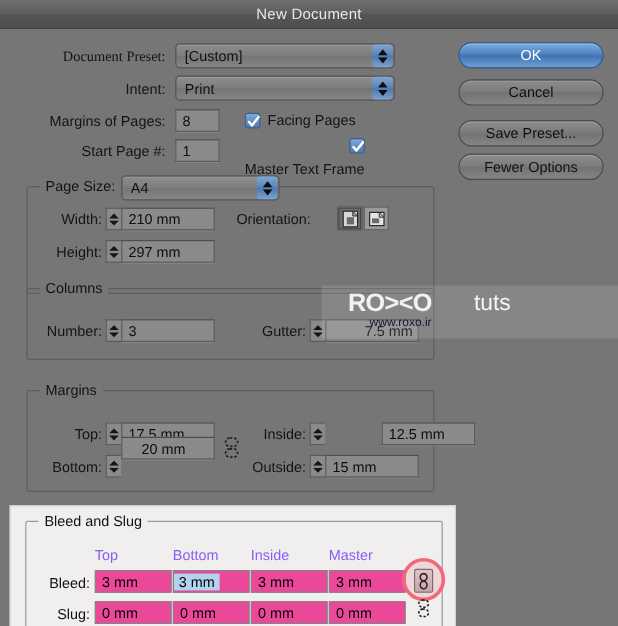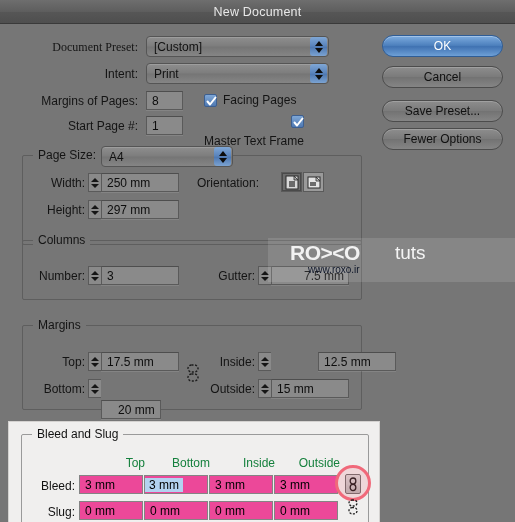--- a/index.html
+++ b/index.html
@@ -123,21 +123,21 @@
   }
   .lightgroup {
     position:absolute; left:12px; top:12px; width:348px; height:94px;
     border:1px solid #9a9a9a; border-radius:2px;
   }
   .lightgroup > .gtitle {
     position:absolute; top:-8px; left:10px;
     background:#f0efee; padding:0 5px;
     font-size:12px; color:#111;
   }
-  .collbl { position:absolute; font-size:12px; color:#15803d; text-align:right; }
+  .collbl { position:absolute; font-size:12px; color:#8b5cf6; text-align:left; }
   .rowlbl { position:absolute; font-size:12px; color:#111; text-align:right; }
 
   
   .iconbtn {
     position:absolute; width:21px; height:20px;
     border:1px solid #5a5a5a; display:flex; align-items:center; justify-content:center;
   }
   .iconbtn.sel { background:#6d6d6d; box-shadow:0 0 0 1px #4a4a4a inset; }
   .iconbtn.uns { background:#9a9a9a; }
 
@@ -241,21 +241,21 @@
           <i class="ua"></i>
           <i class="da"></i>
         </div>
     </div>
 
     <div class="lbl lbl-r" style="position:absolute;left:20px;top:151px;width:65px;">Width:</div>
     <div class="stepper" style="left:88px;top:148px;">
         <i class="ua"></i>
         <i class="da"></i>
       </div>
-    <div class="field" style="left:101px;top:148px;width:78px;">250 mm</div>
+    <div class="field" style="left:101px;top:148px;width:78px;">210 mm</div>
 
     <div class="lbl lbl-r" style="position:absolute;left:20px;top:178px;width:65px;">Height:</div>
     <div class="stepper" style="left:88px;top:175px;">
         <i class="ua"></i>
         <i class="da"></i>
       </div>
     <div class="field" style="left:101px;top:175px;width:78px;">297 mm</div>
 
     <div class="lbl" style="position:absolute;left:197px;top:151px;">Orientation:</div>
     <div class="iconbtn sel" style="left:281px;top:147px;">
@@ -299,21 +299,21 @@
         <i class="ua"></i>
         <i class="da"></i>
       </div>
     <div class="field" style="left:101px;top:327px;width:78px;text-align:right;">17.5 mm</div>
 
     <div class="lbl lbl-r" style="position:absolute;left:20px;top:357px;width:65px;">Bottom:</div>
     <div class="stepper" style="left:88px;top:354px;">
         <i class="ua"></i>
         <i class="da"></i>
       </div>
-    <div class="field" style="left:101px;top:375px;width:60px;padding-left:16px;">20 mm</div>
+    <div class="field" style="left:101px;top:339px;width:78px;padding-left:16px;">20 mm</div>
 
     <div class="linkglyph" style="left:185px;top:339px;">
       <svg width="16" height="18" viewBox="0 0 16 18">
         <rect x="3" y="1" width="10" height="7" rx="3.5" fill="none" stroke="#1c1c1c" stroke-width="1.4" stroke-dasharray="2 1.6"></rect>
         <rect x="3" y="10" width="10" height="7" rx="3.5" fill="none" stroke="#1c1c1c" stroke-width="1.4" stroke-dasharray="2 1.6"></rect>
       </svg>
     </div>
 
     <div class="lbl lbl-r" style="position:absolute;left:182px;top:330px;width:73px;">Inside:</div>
     <div class="stepper" style="left:258px;top:327px;">
@@ -329,21 +329,21 @@
       </div>
     <div class="field" style="left:271px;top:354px;width:78px;">15 mm</div>
 
     <div class="lightpanel">
       <div class="lightgroup">
         <div class="gtitle">Bleed and Slug</div>
 
         <div class="collbl" style="left:57px;top:21px;width:66px;">Top</div>
         <div class="collbl" style="left:122px;top:21px;width:66px;">Bottom</div>
         <div class="collbl" style="left:187px;top:21px;width:66px;">Inside</div>
-        <div class="collbl" style="left:252px;top:21px;width:66px;">Outside</div>
+        <div class="collbl" style="left:252px;top:21px;width:66px;">Master</div>
 
         <div class="rowlbl" style="left:0px;top:44px;width:53px;">Bleed:</div>
         <div class="field white" style="left:57px;top:40px;width:64px;">3 mm</div>
         <div class="field white" style="left:122px;top:40px;width:64px;padding-left:0;">
             <span class="sel" style="padding:0 4px;">3 mm</span>
           </div>
         <div class="field white" style="left:187px;top:40px;width:64px;">3 mm</div>
         <div class="field white" style="left:252px;top:40px;width:64px;">3 mm</div>
 
         <div class="chainbtn" style="left:323px;top:39px;">

